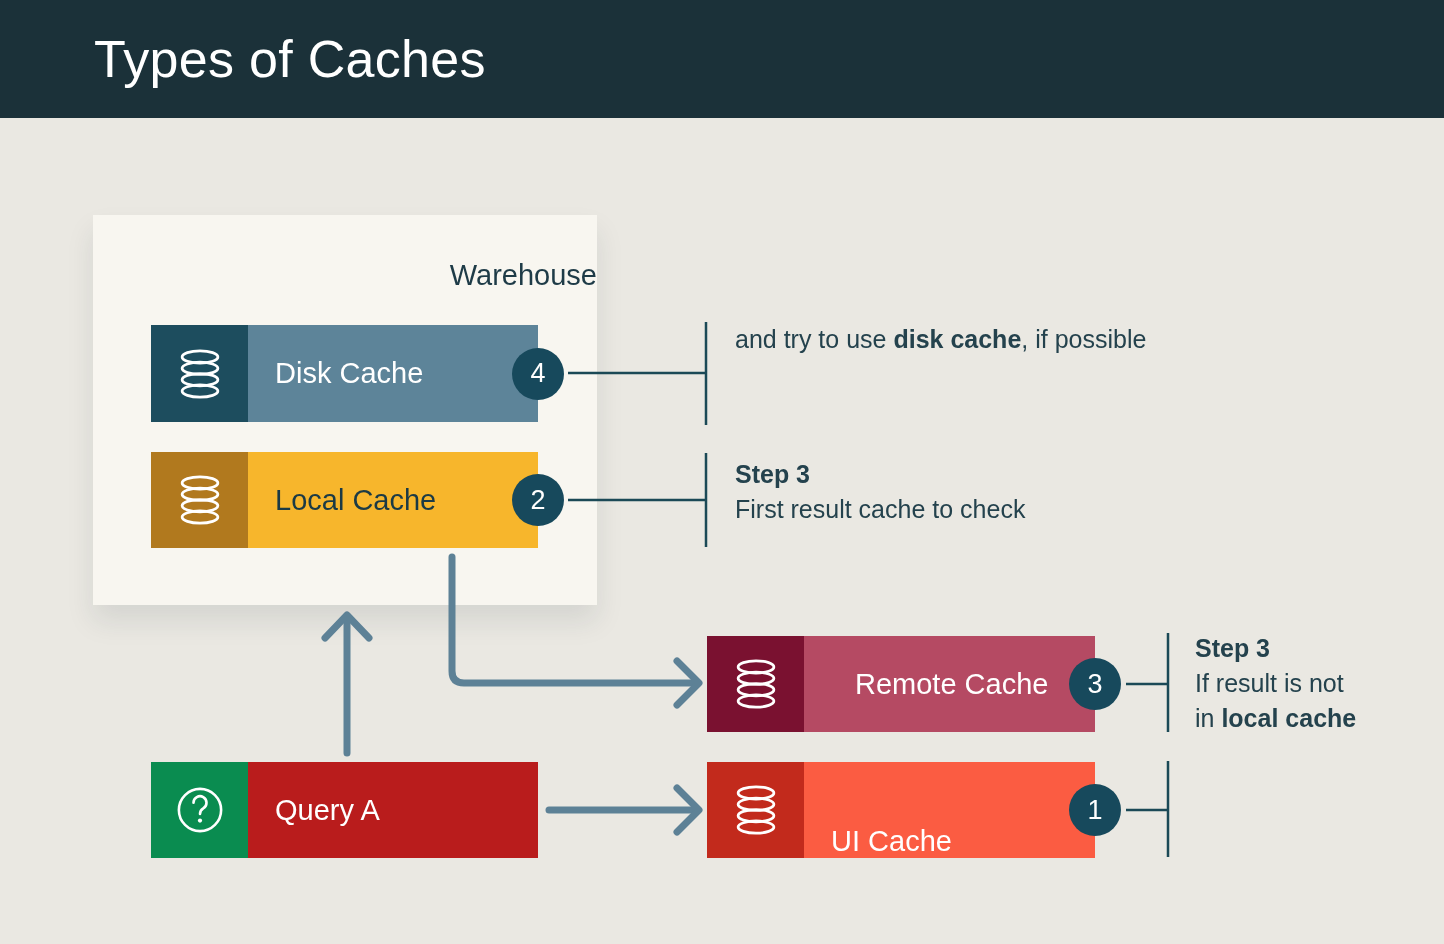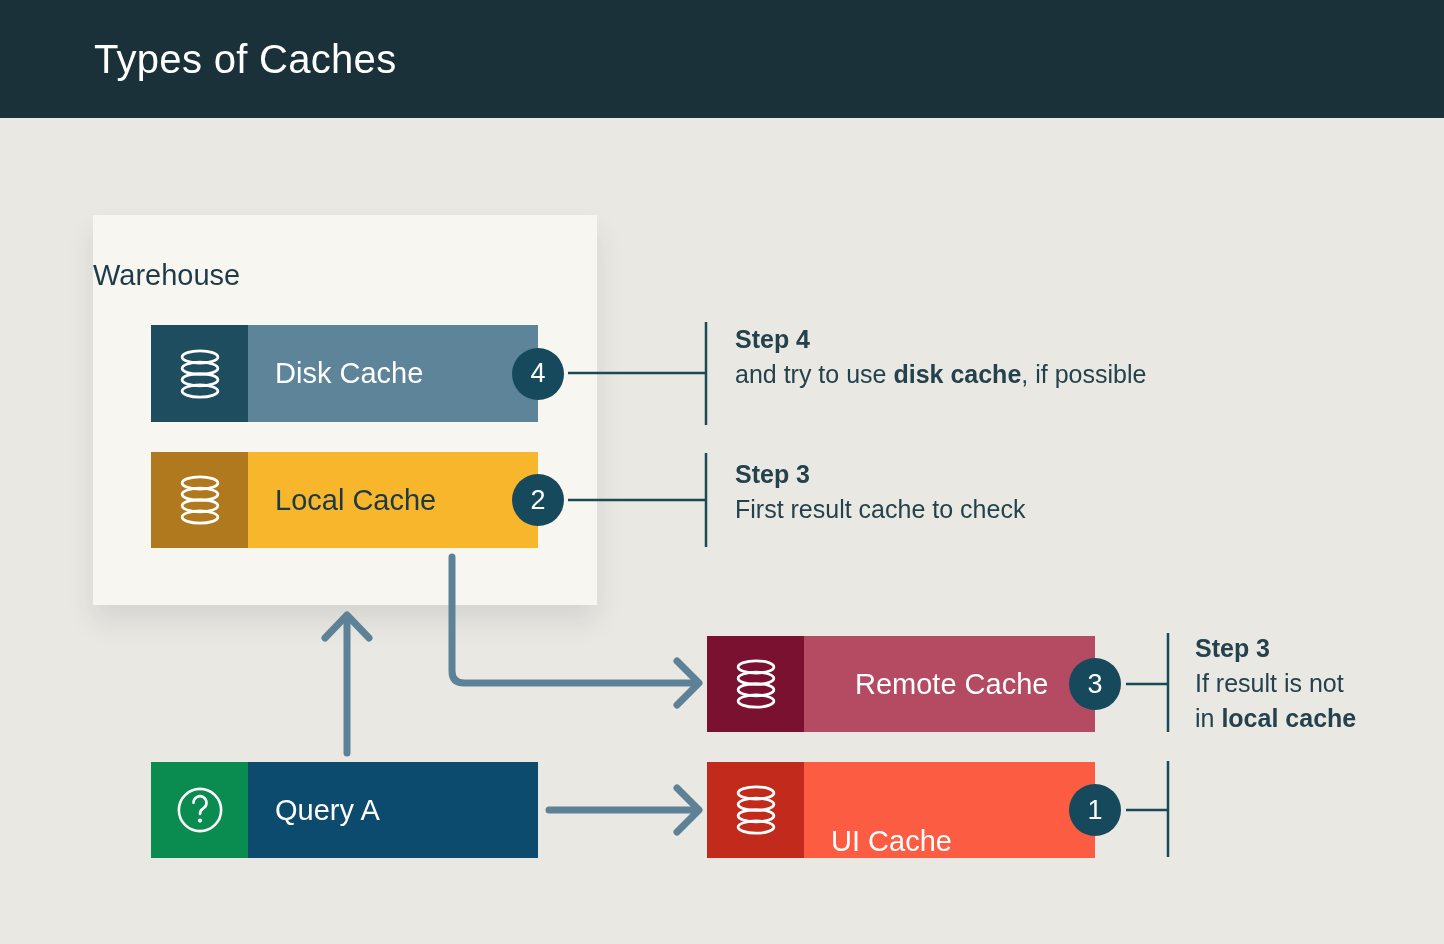--- a/index.html
+++ b/index.html
@@ -3,26 +3,26 @@
 <meta charset="utf-8">
 <style>
   * { margin:0; padding:0; box-sizing:border-box; }
   html,body { background:#d8d6d1; }
   body { font-family:"Liberation Sans","DejaVu Sans",sans-serif; }
   .canvas { position:relative; width:1444px; height:944px; overflow:hidden; background:#EAE8E2; }
 
   
   .header { position:absolute; left:0; top:0; width:1444px; height:118px;
             display:flex; align-items:center; padding-left:94px; z-index:4; }
-  .header h1 { color:#ffffff; font-size:40px; font-weight:500; letter-spacing:.3px; }
+  .header h1 { color:#ffffff; font-size:52px; font-weight:500; letter-spacing:.3px; }
 
   
   .card { position:absolute; left:93px; top:215px; width:504px; height:390px; z-index:1;
           box-shadow:0 16px 26px rgba(27,49,57,.10); }
-  .card-title { padding-top:44px; text-align:left; font-size:29px; font-weight:500; color:#1E3B47; }
+  .card-title { padding-top:44px; text-align:right; font-size:29px; font-weight:500; color:#1E3B47; }
 
   
   .lines { position:absolute; left:0; top:0; z-index:2; pointer-events:none; }
 
   
   .node { position:absolute; display:flex; align-items:center; z-index:3; }
   .n-disk   { left:151px; top:325px; width:387px; height:97px; }
   .n-local  { left:151px; top:452px; width:387px; height:96px; }
   .n-query  { left:151px; top:762px; width:387px; height:96px; }
   .n-remote { left:707px; top:636px; width:388px; height:96px; }
@@ -93,21 +93,21 @@
         <ellipse cx="32" cy="11" rx="22" ry="7.5"></ellipse>
           <ellipse cx="32" cy="25" rx="22" ry="7.5"></ellipse>
         <ellipse cx="32" cy="39" rx="22" ry="7.5"></ellipse>
           <ellipse cx="32" cy="53" rx="22" ry="7.5"></ellipse>
       </svg>
     </div>
     <div class="nlabel" style="color: rgb(27, 58, 69);">Local Cache</div>
     <div class="badge" style="background-color: rgb(23, 73, 92);">2</div>
   </div>
 
-  <div class="node n-query" style="background-color: #0c4a6e;">
+  <div class="node n-query" style="background-color: #b91c1c;">
     <div class="iconbox" style="background-color: rgb(10, 140, 80);">
       <svg viewBox="0 0 64 64" fill="none" stroke="#FFFFFF" stroke-width="3.2">
         <circle cx="32" cy="32" r="26"></circle>
         <path d="M24,23 a8,8 0 1 1 12,7 c-3,1.8 -4,3.5 -4,7" stroke-linecap="round"></path>
         <circle cx="32" cy="45" r="2.6" fill="#FFFFFF" stroke="none"></circle>
       </svg>
     </div>
     <div class="nlabel" style="color: rgb(255, 255, 255);">Query A</div>
   </div>
 
@@ -131,21 +131,20 @@
           <ellipse cx="32" cy="25" rx="22" ry="7.5"></ellipse>
         <ellipse cx="32" cy="39" rx="22" ry="7.5"></ellipse>
           <ellipse cx="32" cy="53" rx="22" ry="7.5"></ellipse>
       </svg>
     </div>
     <div class="nlabel" style="color: rgb(255, 255, 255);">UI Cache</div>
     <div class="badge" style="background-color: rgb(23, 73, 92);">1</div>
   </div>
 
   <div class="step s4">
-    <div class="step-title">Step 4</div>
     <div class="step-line"><span>and try to use </span><b>disk cache</b><span>, if possible</span></div>
   </div>
 
   <div class="step s2">
     <div class="step-title">Step 3</div>
     <div class="step-line">First result cache to check</div>
   </div>
 
   <div class="step s3">
     <div class="step-title">Step 3</div>

